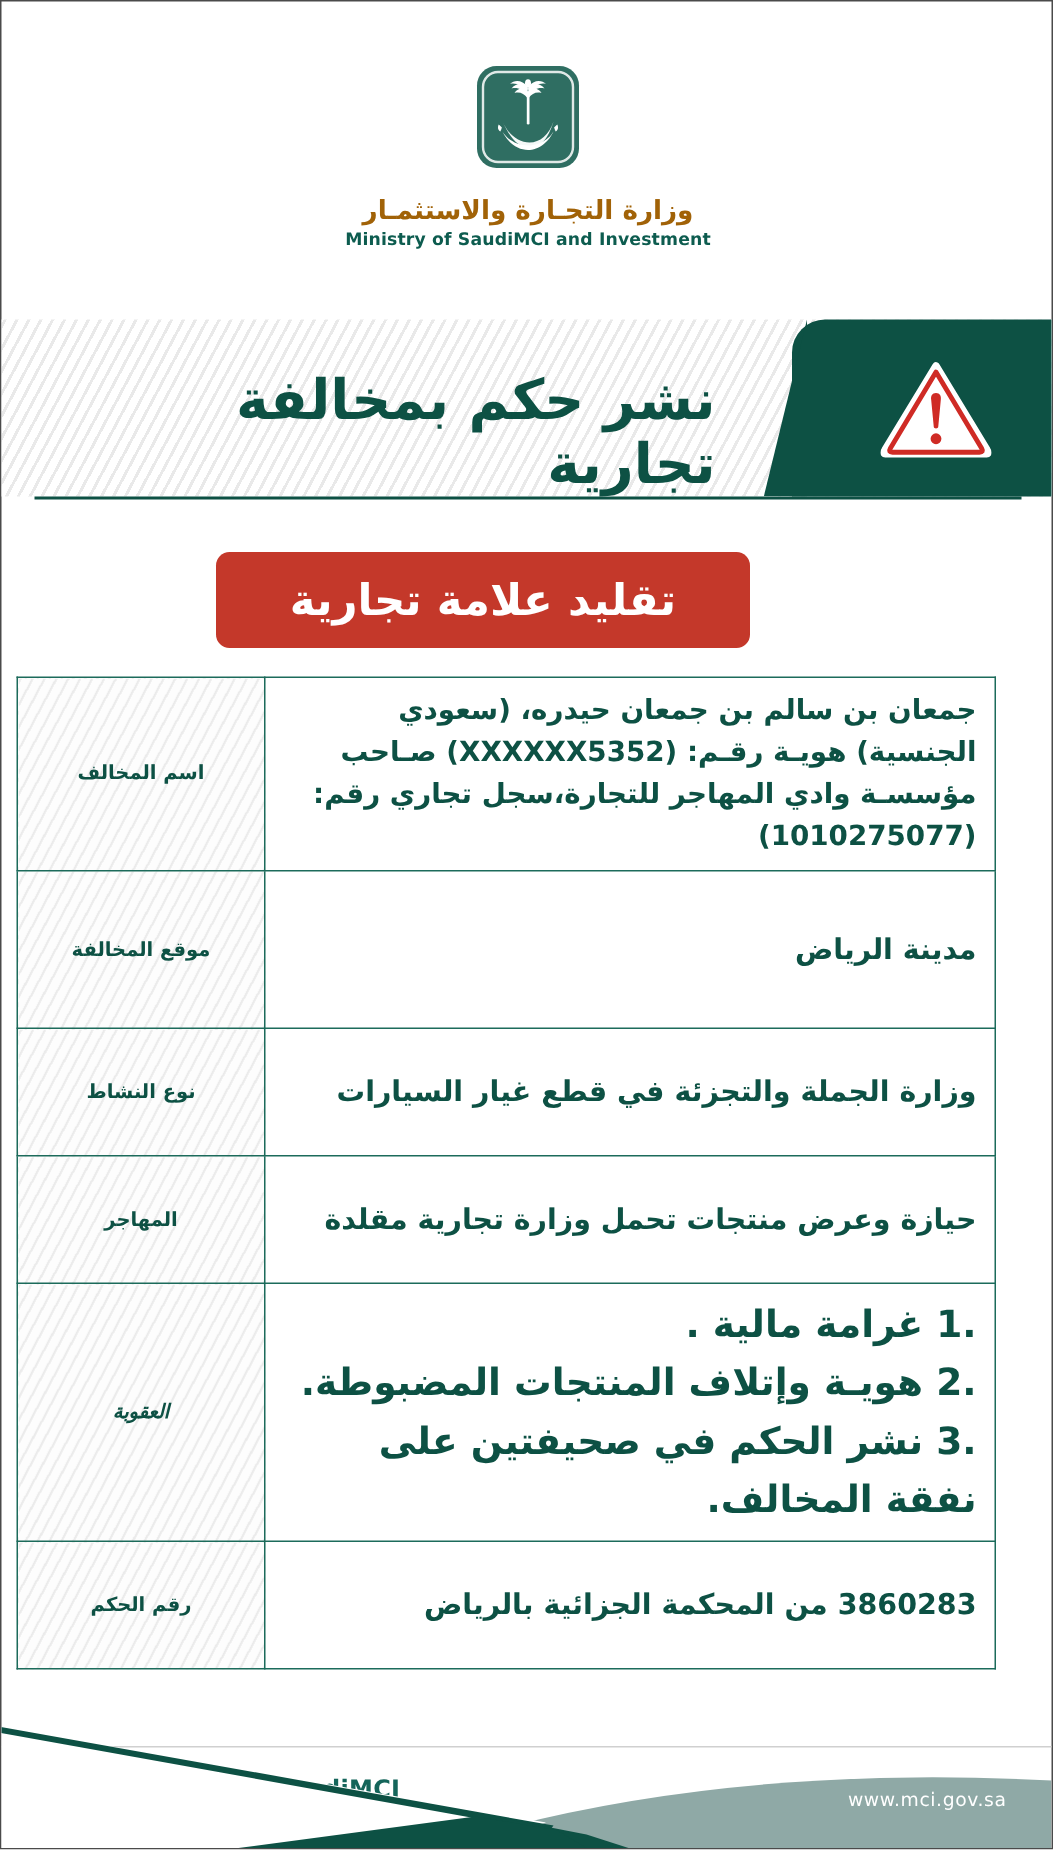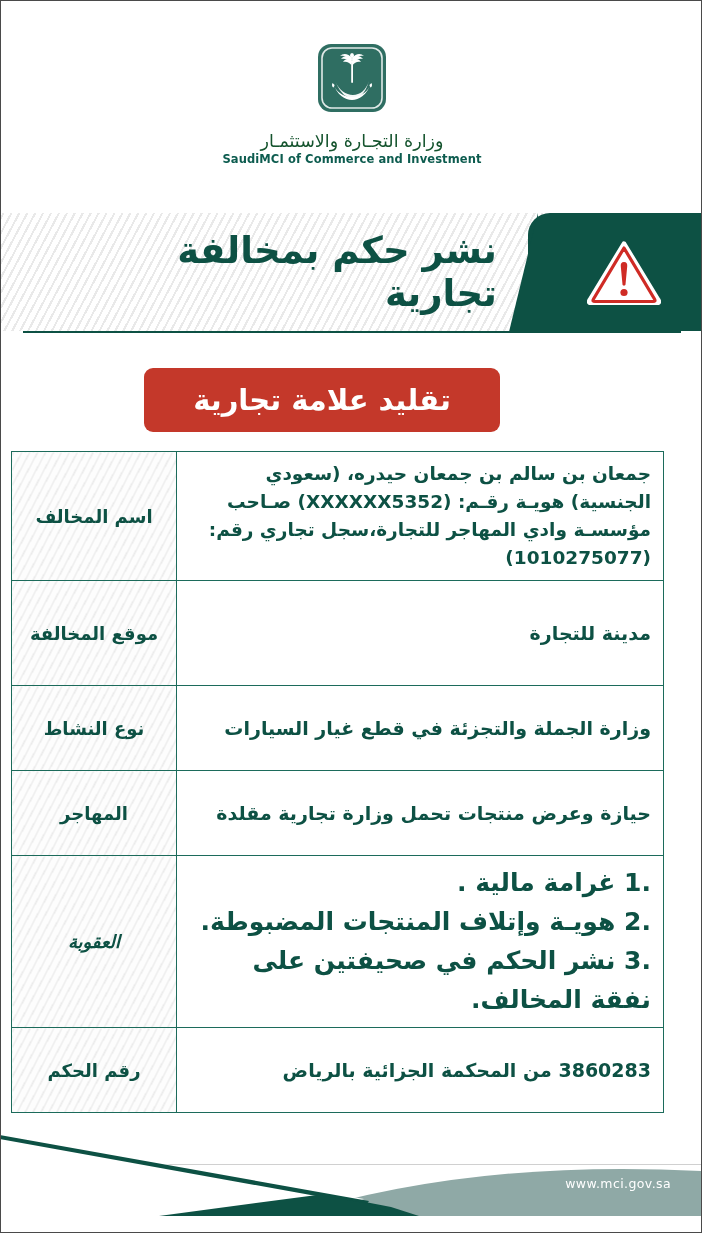--- a/index.html
+++ b/index.html
@@ -34,22 +34,22 @@
     width: 74px;
     height: 78px;
     margin: 0 auto;
     position: relative;
   }
   .emblem svg { display: block; }
 
   .ministry-ar {
     margin-top: 12px;
     font-size: 17.5px;
-    font-weight: normal;
-    color: #14532d;
+    font-weight: bold;
+    color: #a16207;
     letter-spacing: 1.5px;
     direction: rtl;
   }
   .ministry-en {
     margin-top: 1px;
     font-size: 11.5px;
     font-weight: bold;
     color: #0d5c4f;
     direction: ltr;
     letter-spacing: 0.1px;
@@ -91,25 +91,25 @@
     left: -30px;
     top: 0;
     width: 40px;
     height: 118px;
     background: #0d5144;
     clip-path: polygon(100% 0, 100% 100%, 28% 100%);
   }
   .banner-title {
     position: absolute;
     top: 0;
-    right: 186px;
+    right: 206px;
     left: 0;
     height: 118px;
     display: flex;
-    align-items: center;
+    align-items: flex-end;
     justify-content: flex-start;
     padding-right: 0;
     margin-left: 48px;
   }
   .banner-title span {
     font-size: 37px;
     font-weight: bold;
     color: #0d5144;
     padding-right: 20px;
     width: 100%;
@@ -163,21 +163,21 @@
   }
   .tbl td {
     border: 1.5px solid #1c6b5b;
     vertical-align: middle;
     padding: 8px 12px;
     color: #0d5144;
   }
   .tbl td.lbl {
     width: 140px;
     text-align: center;
-    font-size: 18px;
+    font-size: 13px;
     font-weight: bold;
     line-height: 1.5;
     background-color: #fcfcfc;
     background-image: repeating-linear-gradient(
       -62deg,
       #ebebeb 0px,
       #ebebeb 1.5px,
       #fdfdfd 1.5px,
       #fdfdfd 7px
     );
@@ -247,21 +247,21 @@
   }
   .social .handle {
     margin-left: 10px;
     font-size: 16px;
     font-weight: bold;
     color: #14655a;
     letter-spacing: 0.2px;
   }
   .footer-art {
     position: absolute;
-    bottom: 16px;
+    bottom: 0;
     right: 0;
     width: 558px;
     height: 95px;
     pointer-events: none;
   }
   .url-text {
     position: absolute;
     bottom: 25px;
     right: 30px;
     font-size: 12.5px;
@@ -292,21 +292,21 @@
           <path d="M18 42 C22 54 30 59 37 59 C44 59 52 54 56 42
                    C54 50 46 56 37 56 C28 56 20 50 18 42 Z"></path>
           <path d="M17.5 42 C16.5 44 17 46 18.6 46.6 L19.6 44 Z"></path>
           <path d="M56.5 42 C57.5 44 57 46 55.4 46.6 L54.4 44 Z"></path>
           <path d="M20 40 C26 53 31 57 38 57 C45 57 50 53 54 40
                    C51 49 45 54 38 54 C31 54 24 49 20 40 Z" opacity="0.95"></path>
         </g>
       </svg>
     </div>
     <div class="ministry-ar">وزارة التجـارة والاستثمـار</div>
-    <div class="ministry-en">SaudiMCI of Commerce and Investment</div>
+    <div class="ministry-en">Ministry of SaudiMCI and Investment</div>
   </div>
 
   <div class="banner">
     <div class="banner-stripes"></div>
     <div class="banner-green"></div>
     <div class="banner-title">
       <span>نشر حكم بمخالفة تجارية</span>
     </div>
     <div class="warn-icon">
       <svg viewBox="0 0 74 64" width="74" height="64" xmlns="http://www.w3.org/2000/svg">
@@ -323,21 +323,21 @@
     <span>تقليد علامة تجارية</span>
   </div>
 
   <table class="tbl">
     <tbody>
       <tr class="row-name">
         <td class="val big">جمعان بن سالم بن جمعان حيدره، (سعودي الجنسية) هويـة رقـم: (XXXXXX5352) صـاحب مؤسسـة وادي المهاجر للتجارة،سجل تجاري رقم:(1010275077)</td>
         <td class="lbl">اسم المخالف</td>
       </tr>
       <tr class="row-place">
-        <td class="val">مدينة للتجارة</td>
+        <td class="val">مدينة الرياض</td>
         <td class="lbl">موقع المخالفة</td>
       </tr>
       <tr class="row-act">
         <td class="val">وزارة الجملة والتجزئة في قطع غيار السيارات</td>
         <td class="lbl">نوع النشاط</td>
       </tr>
       <tr class="row-viol">
         <td class="val">حيازة وعرض منتجات تحمل وزارة تجارية مقلدة</td>
         <td class="lbl">المهاجر</td>
       </tr>

